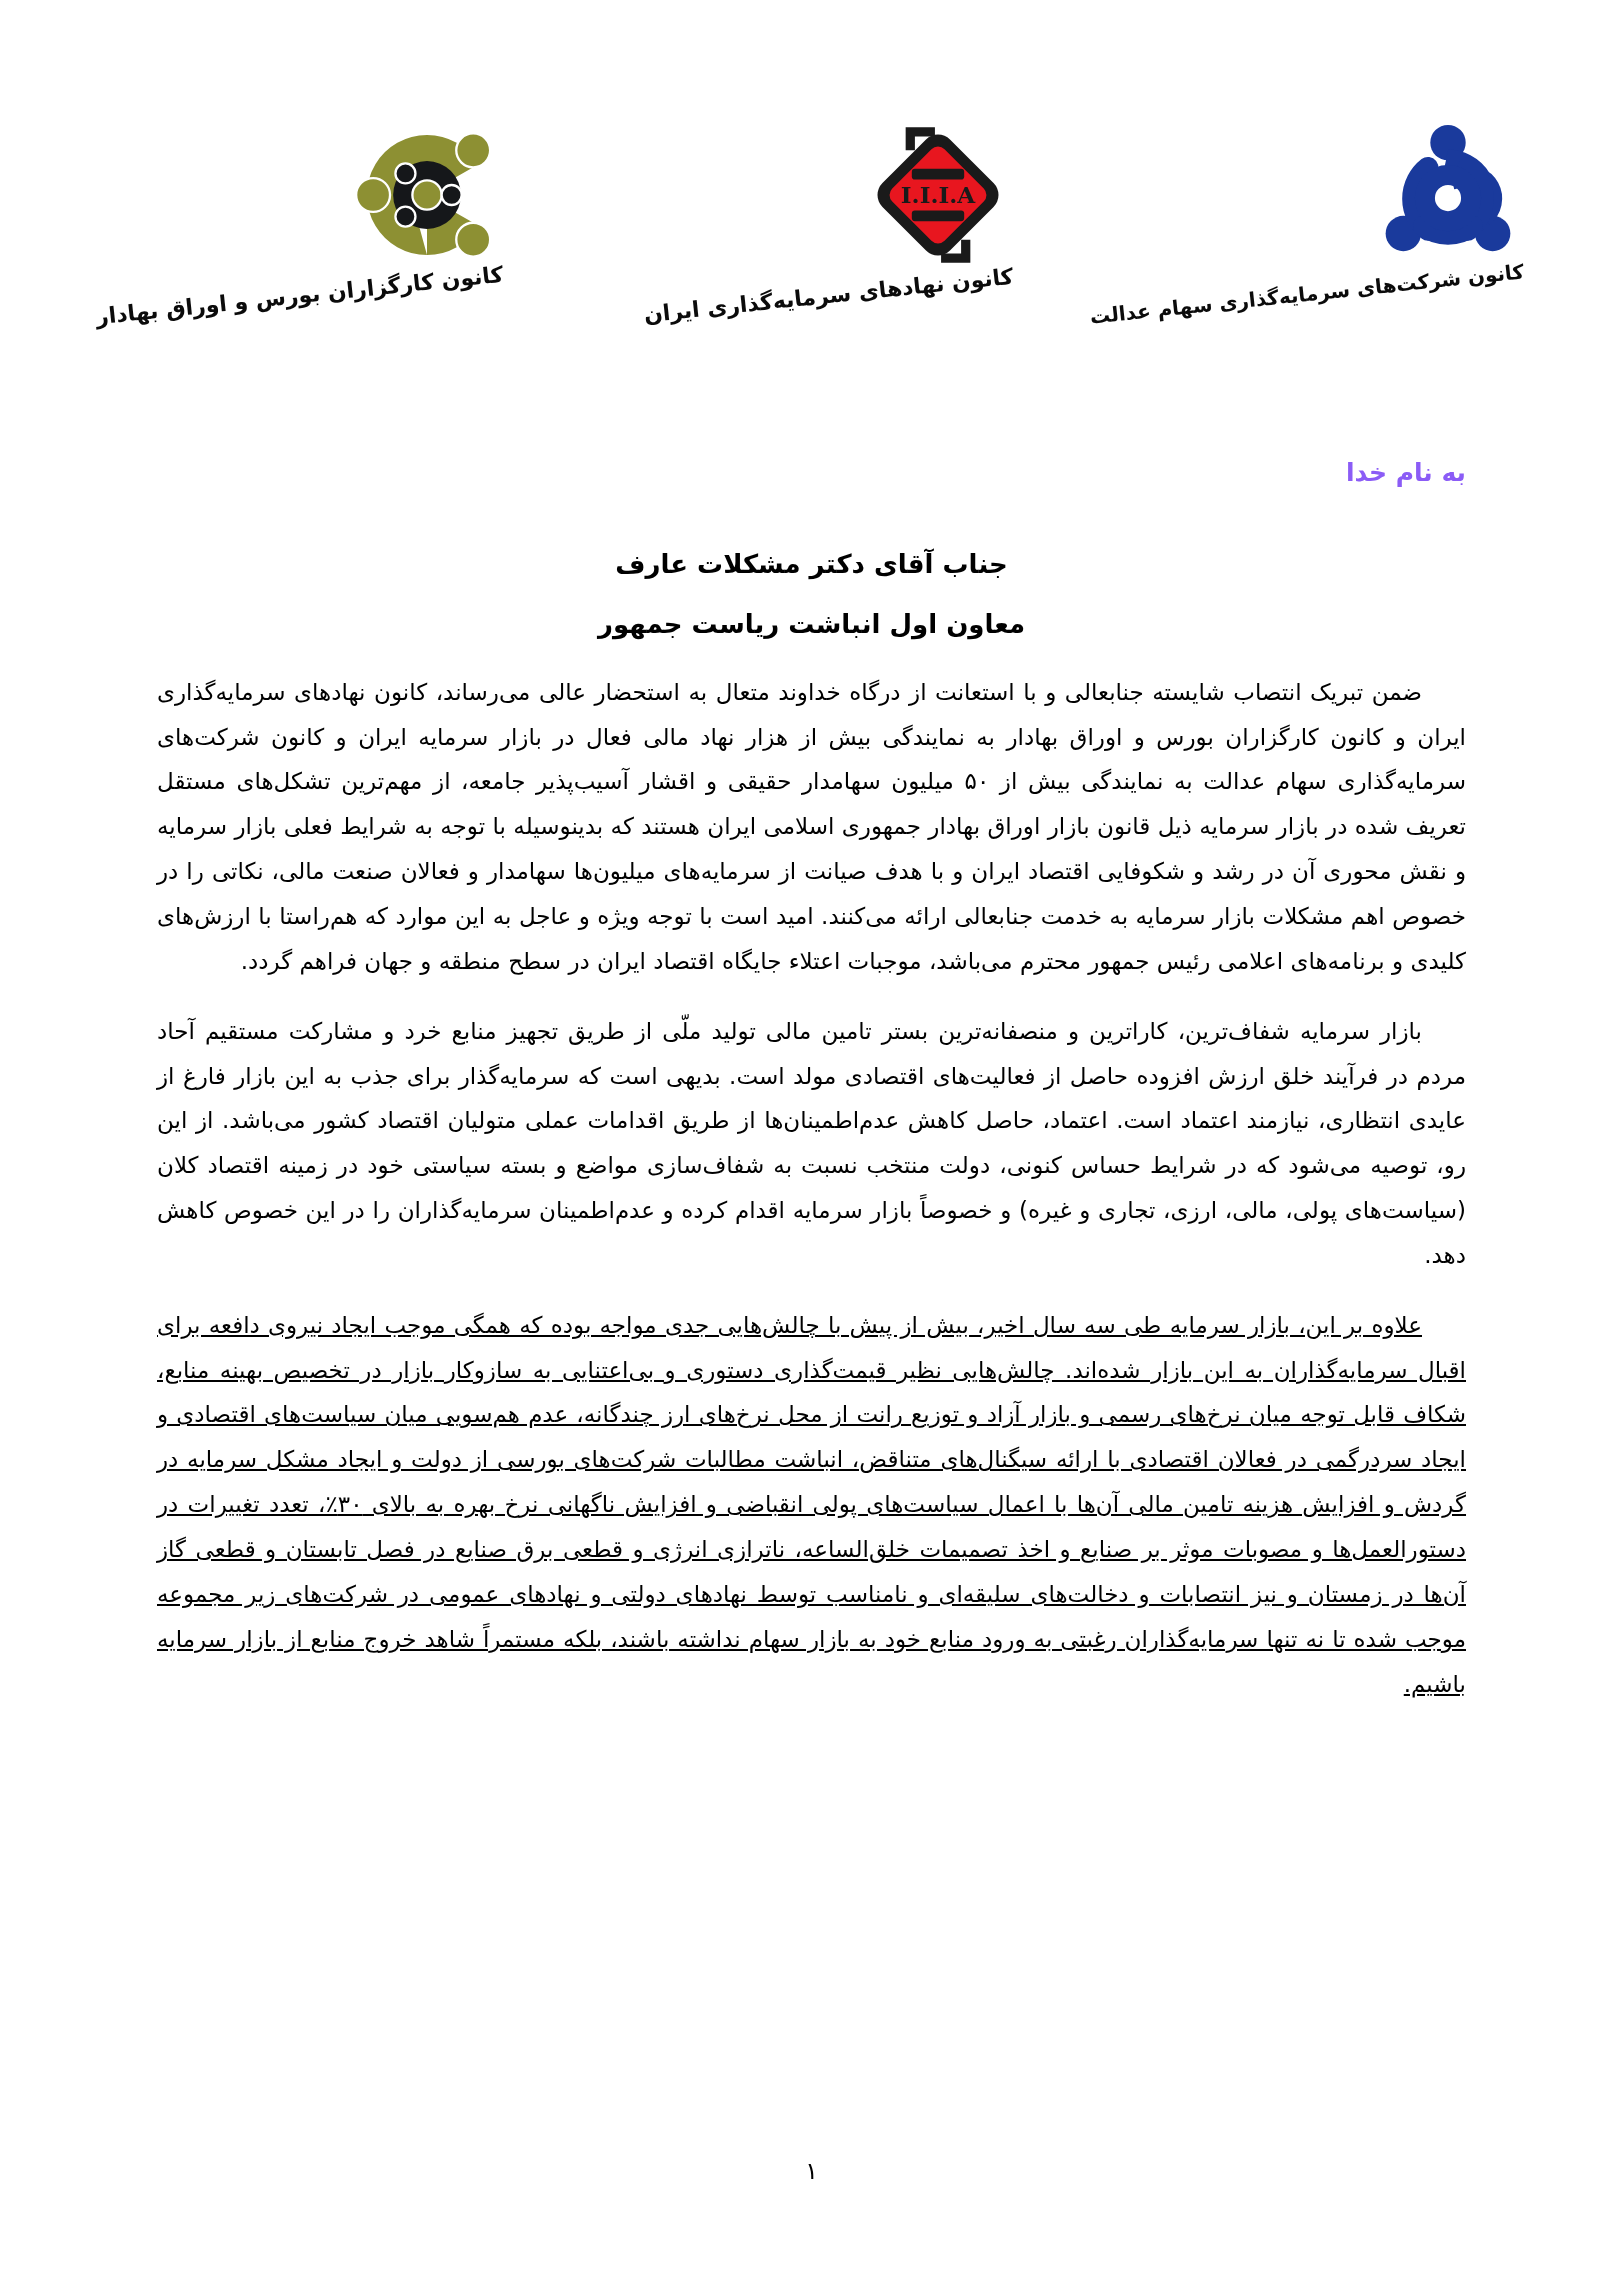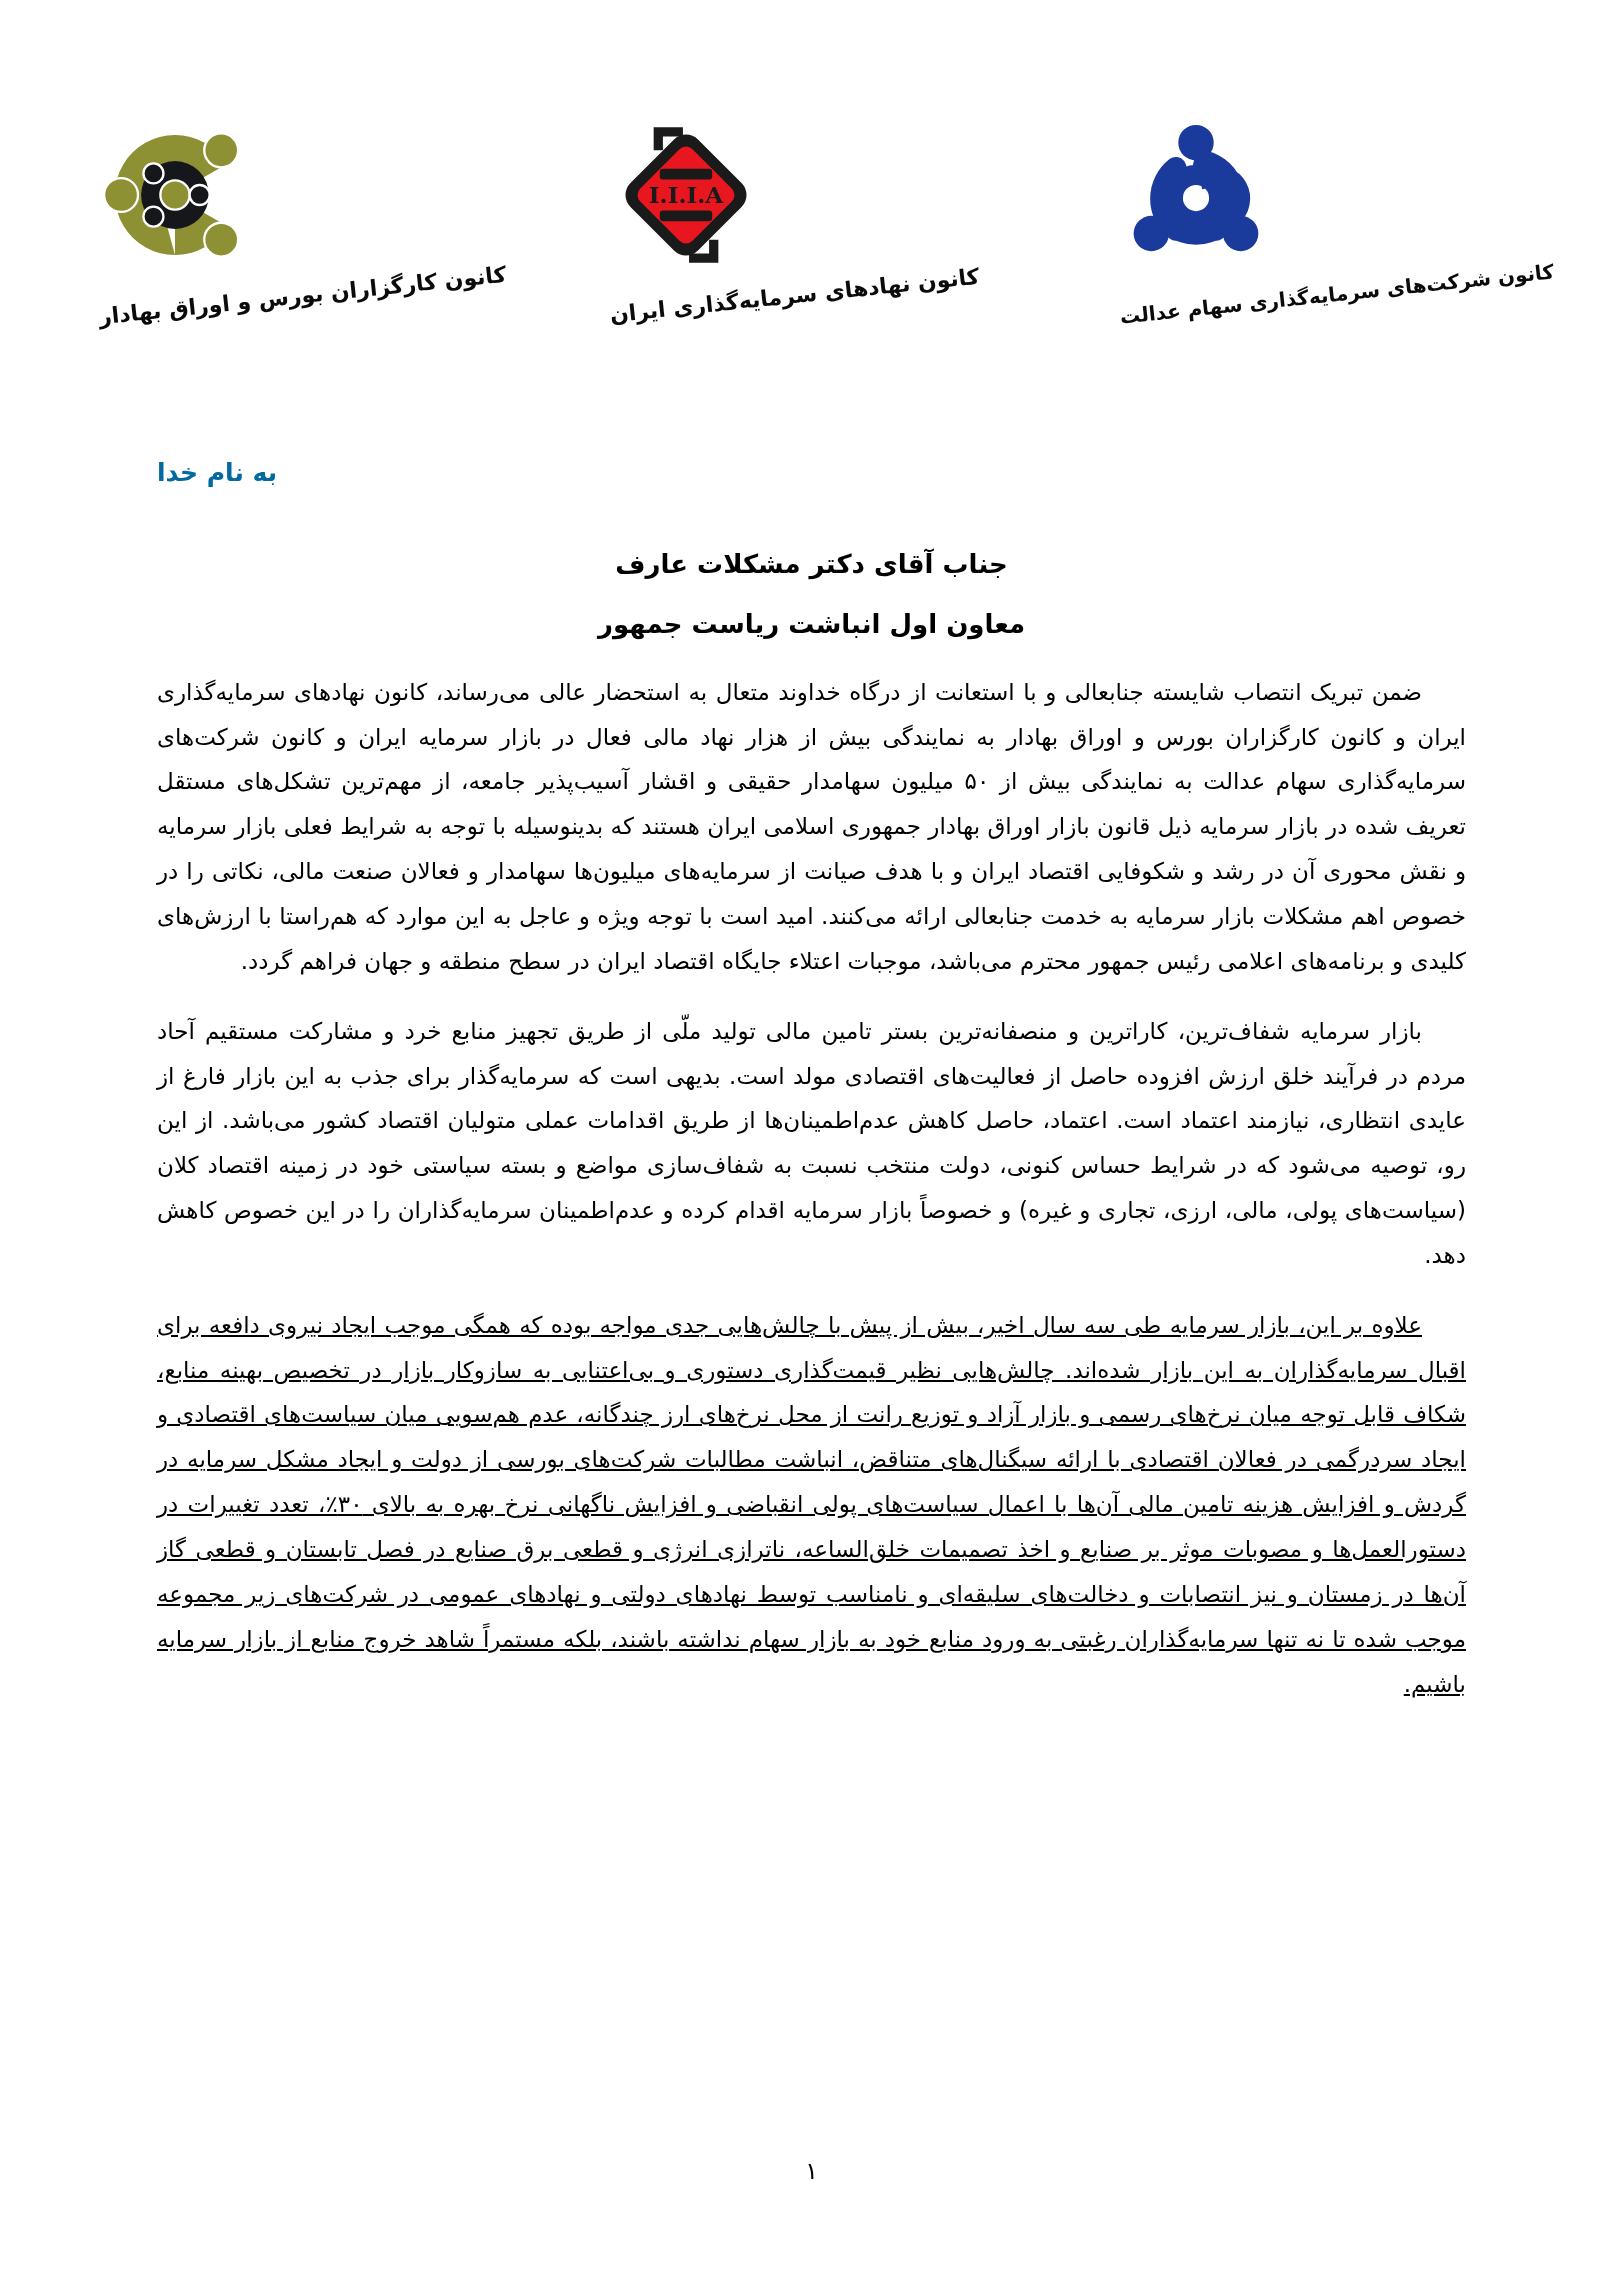--- a/index.html
+++ b/index.html
@@ -29,21 +29,21 @@
     height: 275px;
     display: flex;
     flex-direction: row-reverse;
     justify-content: space-between;
     align-items: flex-start;
   }
   .logo-block {
     width: 406px;
     display: flex;
     flex-direction: column;
-    align-items: flex-end;
+    align-items: flex-start;
   }
   .logo-mark {
     height: 154px;
     display: flex;
     align-items: center;
     justify-content: center;
   }
   .logo-caption {
     margin-top: 9.2px;
     font-family: "DejaVu Sans", "Liberation Sans", sans-serif;
@@ -61,24 +61,24 @@
   
   .content {
     position: absolute;
     top: 458px;
     left: 157px;
     right: 157px;
     bottom: 209px;
   }
 
   .basmala {
-    text-align: left;
+    text-align: right;
     font-size: 25px;
     font-weight: 700;
-    color: #0369a1;
+    color: #8b5cf6;
     margin: 0 0 63px 0;
     letter-spacing: 0.2px;
   }
 
   .addressee {
     margin: 0;
     padding: 0;
     text-align: center;
   }
   .addressee .line {

